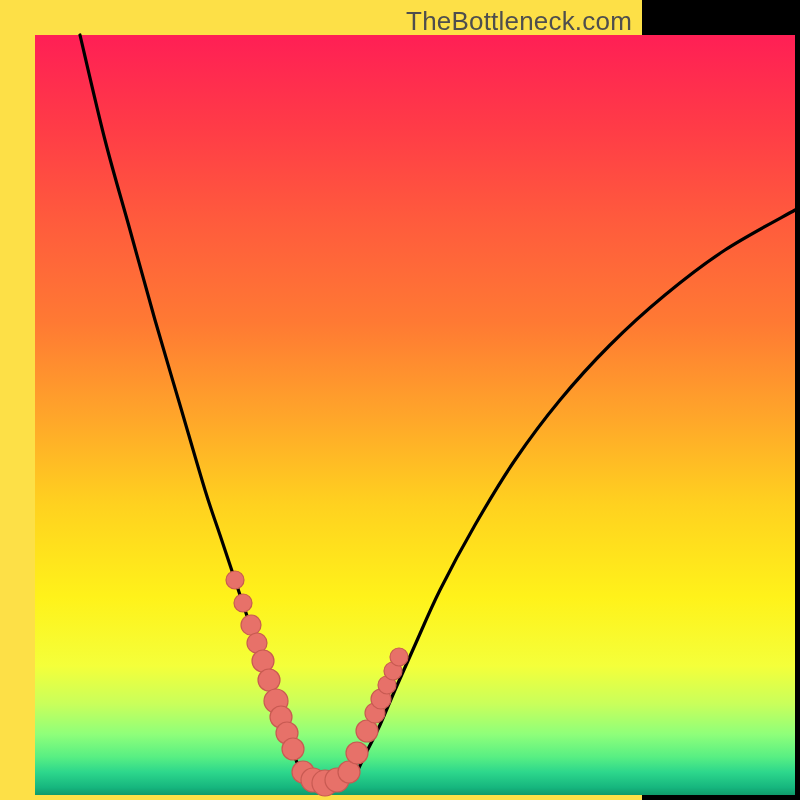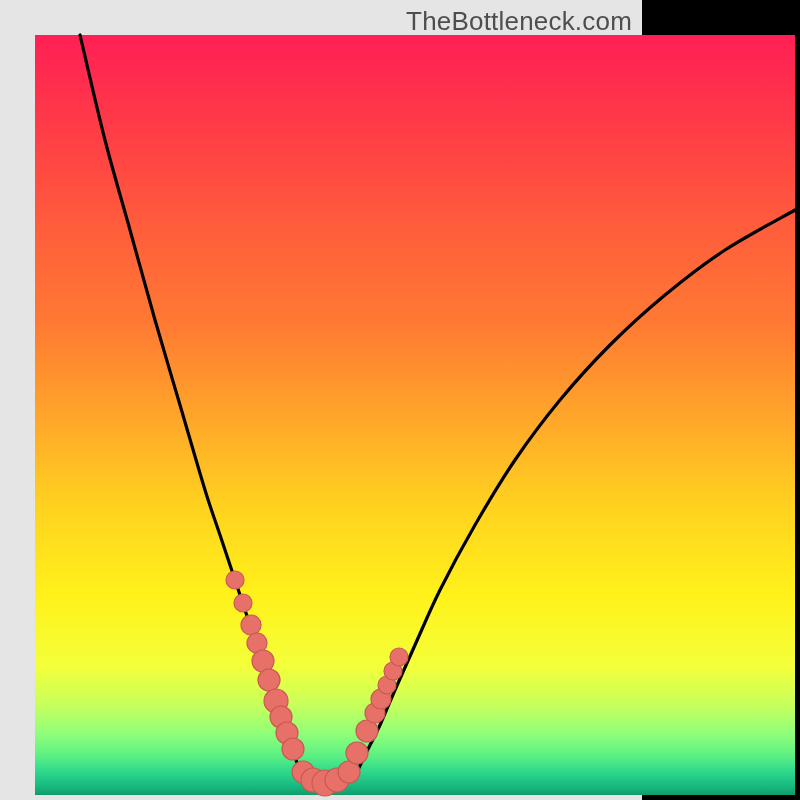--- a/index.html
+++ b/index.html
@@ -8,21 +8,21 @@
     width: 800px;
     height: 800px;
     overflow: hidden;
     background: #000;
     font-family: Arial, Helvetica, sans-serif;
   }
   .frame {
     position: relative;
     width: 642px;
     height: 800px;
-    background: #e5e5e5;
+    background: #fde047;
     text-align: center;
   }
   .plot-area {
     position: absolute;
     left: 35px;
     top: 35px;
     width: 760px;
     height: 760px;
     
     background: linear-gradient(

